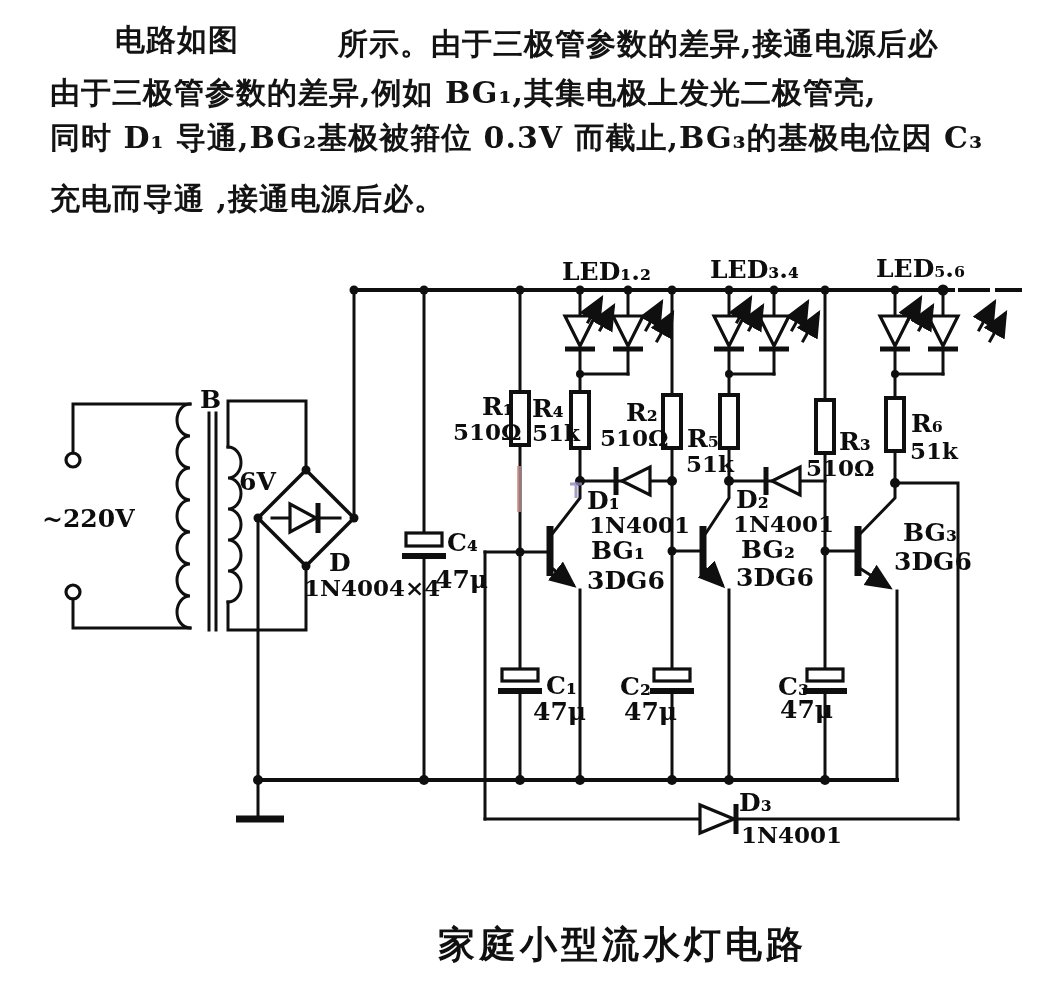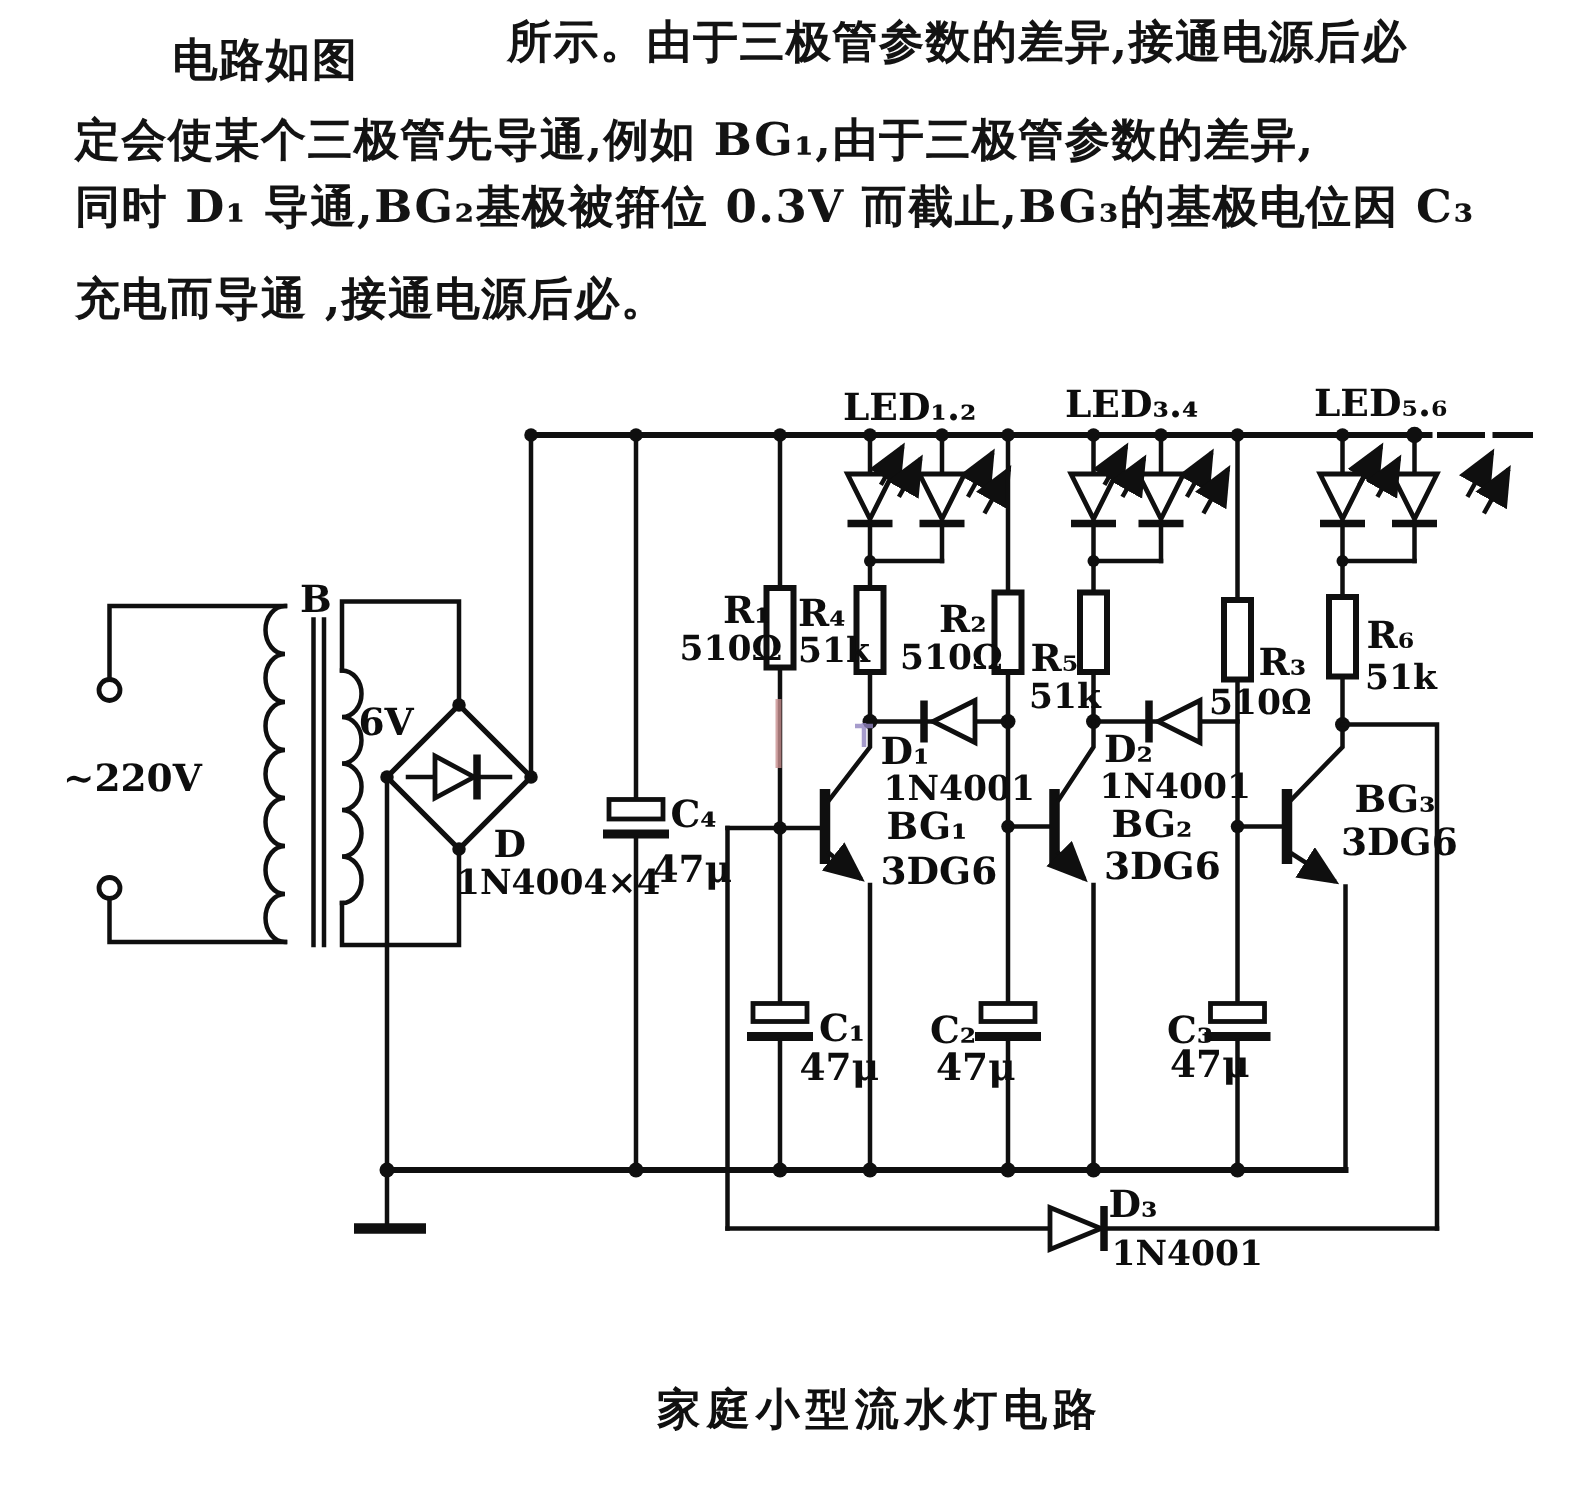--- a/index.html
+++ b/index.html
@@ -1,39 +1,39 @@
 <!DOCTYPE html>
 <html><head>
 <meta charset="utf-8">
 <style>
   html,body{margin:0;padding:0;}
   body{width:1064px;height:990px;background:#ffffff;position:relative;overflow:hidden;
        font-family:"DejaVu Serif","Liberation Serif",serif;}
   .para-line{position:absolute;white-space:nowrap;font-size:30px;font-weight:600;
              color:#131313;letter-spacing:1px;}
-  .caption{position:absolute;left:438px;top:920px;font-size:29px;font-weight:600;
+  .caption{position:absolute;left:438px;top:920px;font-size:37px;font-weight:600;
            letter-spacing:4px;color:#101010;white-space:nowrap;}
   svg{position:absolute;left:0;top:0;}
   svg text{font-family:"DejaVu Serif","Liberation Serif",serif;font-weight:bold;fill:#0d0d0d;}
   .lbl{font-size:25px;}
   .lbl-sm{font-size:23px;}
   .w{stroke:#0f0f0f;stroke-width:3;fill:none;stroke-linecap:square;}
   .w4{stroke:#0f0f0f;stroke-width:4;fill:none;stroke-linecap:square;}
   .w5{stroke:#0f0f0f;stroke-width:5;fill:none;stroke-linecap:butt;}
   .w6{stroke:#0f0f0f;stroke-width:6;fill:none;stroke-linecap:butt;}
   .w7{stroke:#0f0f0f;stroke-width:7;fill:none;stroke-linecap:butt;}
   .sym{fill:#ffffff;stroke:#0f0f0f;stroke-width:3.2;stroke-linejoin:miter;}
   .dot{fill:#0f0f0f;stroke:none;}
 </style>
 </head>
 <body>
 
 <div class="para-line" style="left:115px;top:20px;">电路如图</div>
-<div class="para-line" style="left:338px;top:8px;">所示。由于三极管参数的差异,接通电源后必</div>
-<div class="para-line" style="left:50px;top:73px;">定会使某个三极管先导通,例如 BG₁,由于三极管参数的差异,</div>
+<div class="para-line" style="left:338px;top:24px;">所示。由于三极管参数的差异,接通电源后必</div>
+<div class="para-line" style="left:50px;top:73px;">由于三极管参数的差异,例如 BG₁,其集电极上发光二极管亮,</div>
 <div class="para-line" style="left:50px;top:118px;">同时 D₁ 导通,BG₂基极被箝位 0.3V 而截止,BG₃的基极电位因 C₃</div>
 <div class="para-line" style="left:50px;top:179px;">充电而导通 ,接通电源后必。</div>
 
 <div class="caption">家庭小型流水灯电路</div>
 
 <svg width="1064" height="990" viewBox="0 0 1064 990">
   <defs>
     <marker id="ah" markerWidth="11" markerHeight="10" refX="7.5" refY="4" orient="auto">
       <path d="M0,0 L9,4 L0,8 Z" fill="#0f0f0f"></path>
     </marker>

